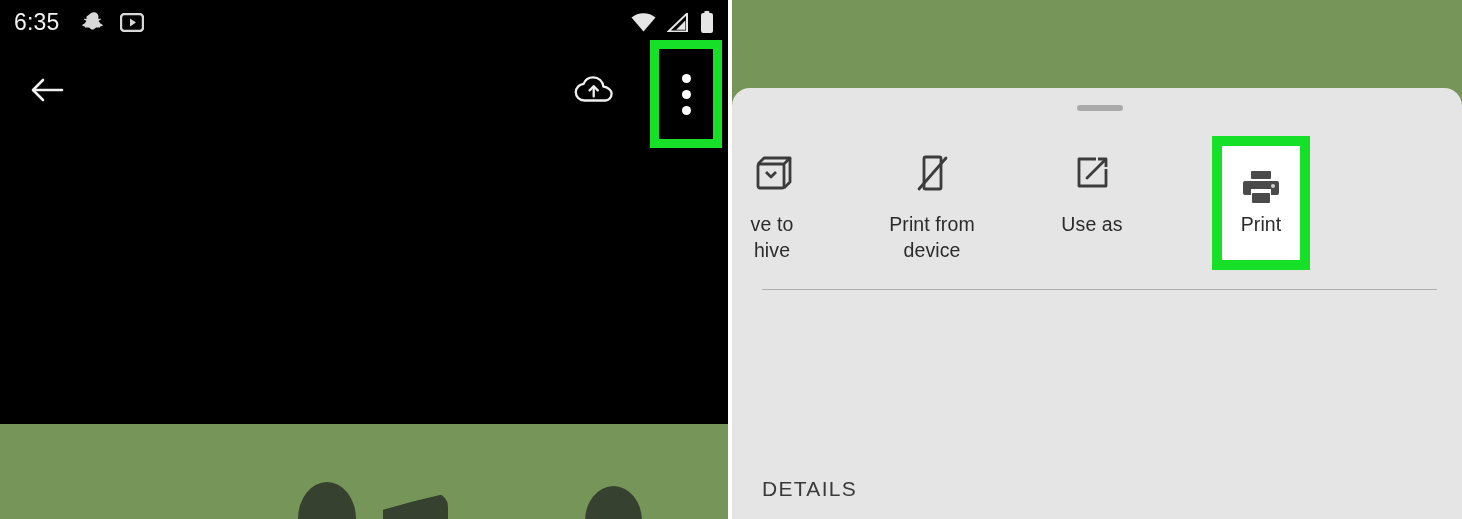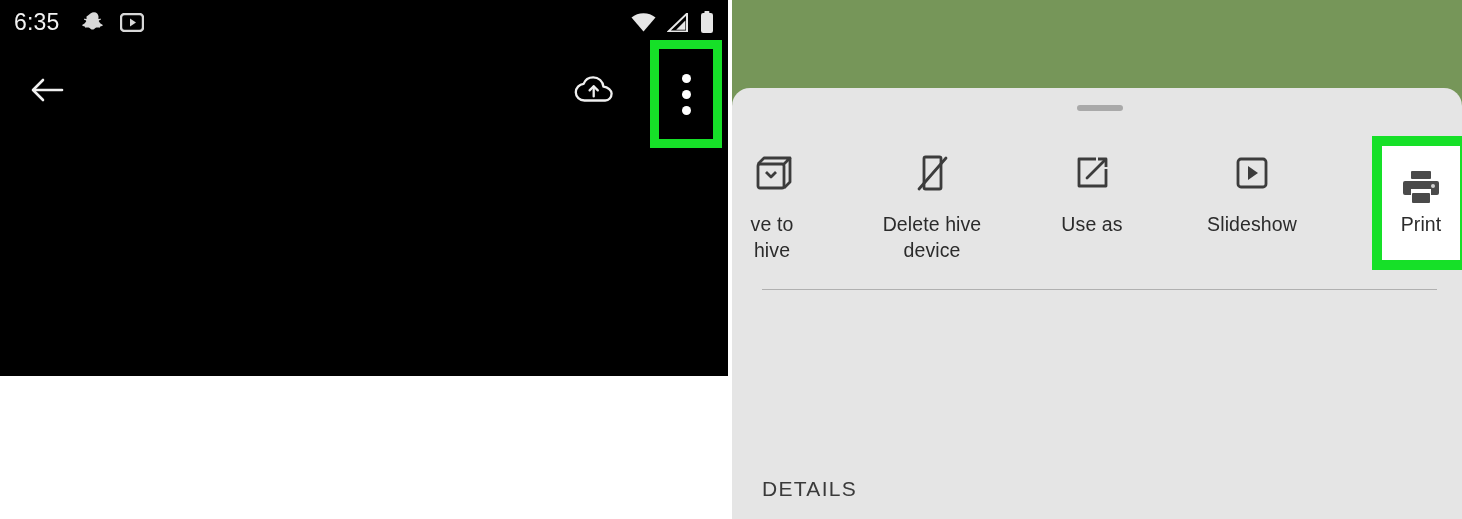--- a/index.html
+++ b/index.html
@@ -12,21 +12,21 @@
   .screenshot {
     position:relative;
     width:1462px; height:519px;
     display:flex;
     background:#fff;
   }
 
   
   .panel-left {
     position:relative;
-    width:728px; height:376px;
+    width:728px; height:519px;
     background:#000;
     overflow:hidden;
     flex:0 0 728px;
   }
   .statusbar {
     position:absolute; top:0; left:0;
     width:728px; height:44px;
     display:flex; align-items:center;
     padding:0 14px;
     color:#fff;
@@ -300,43 +300,34 @@
           <span class="action-label"><span>ve to</span><br><span>hive</span></span>
         </div>
 
         <div class="action">
           <span class="action-icon">
             <svg class="ic" width="42" height="42" viewBox="0 0 42 42" fill="none" stroke="#3c3c3c" stroke-width="2.8" stroke-linejoin="round">
               <rect x="13" y="5" width="17" height="32" rx="1.6"></rect>
               <path d="M8 37 L35 6" stroke-linecap="round"></path>
             </svg>
           </span>
-          <span class="action-label"><span>Delete hive</span><br><span>device</span></span>
+          <span class="action-label"><span>Print from</span><br><span>device</span></span>
         </div>
 
         <div class="action">
           <span class="action-icon">
             <svg class="ic" width="42" height="42" viewBox="0 0 42 42" fill="none" stroke="#3c3c3c" stroke-width="2.8" stroke-linejoin="round">
               <path d="M25 7 H8 V34 H35 V17"></path>
               <path d="M27 7 H35 V15"></path>
               <path d="M16 26 L34 8" stroke-linecap="round"></path>
             </svg>
           </span>
           <span class="action-label">Use as</span>
         </div>
 
-        <div class="action">
-          <span class="action-icon">
-            <svg class="ic" width="42" height="42" viewBox="0 0 42 42" fill="none" stroke="#3c3c3c" stroke-width="2.8" stroke-linejoin="round">
-              <rect x="7" y="7" width="28" height="28" rx="3"></rect>
-              <path d="M17 14 L27 21 L17 28 Z" fill="#3c3c3c" stroke="none"></path>
-            </svg>
-          </span>
-          <span class="action-label">Slideshow</span>
-        </div>
 
         <div class="action highlighted">
           <span class="action-icon">
             <svg class="ic" width="40" height="40" viewBox="0 0 40 40" fill="#4a4a4a">
               <rect x="10" y="4" width="20" height="8" rx="1"></rect>
               <path d="M4 14 h32 a2 2 0 0 1 2 2 v10 a2 2 0 0 1 -2 2 h-6 v-6 H10 v6 H4 a2 2 0 0 1 -2 -2 V16 a2 2 0 0 1 2 -2 z"></path>
               <circle cx="32" cy="19" r="2" fill="#d0d0d0"></circle>
               <rect x="11" y="26" width="18" height="10" rx="1"></rect>
             </svg>
           </span>

